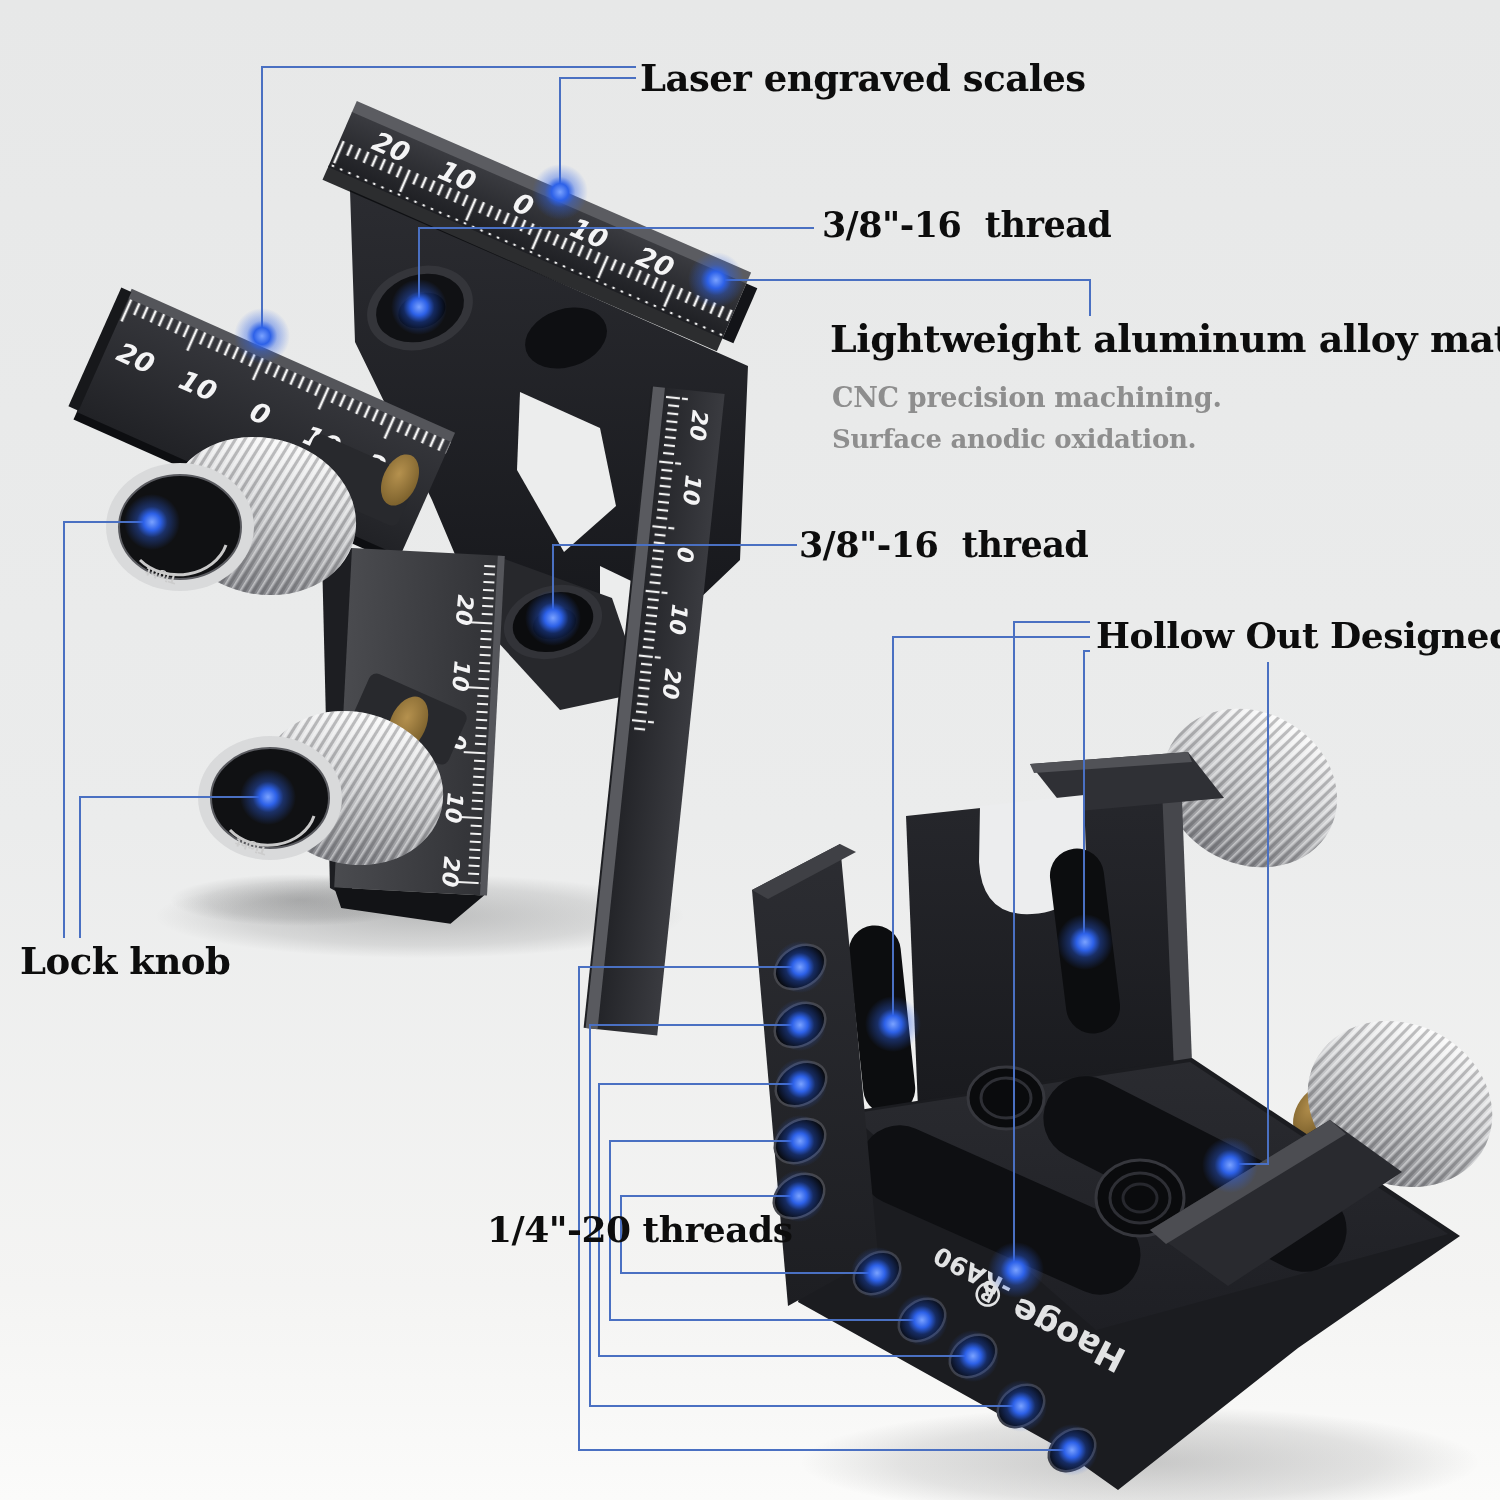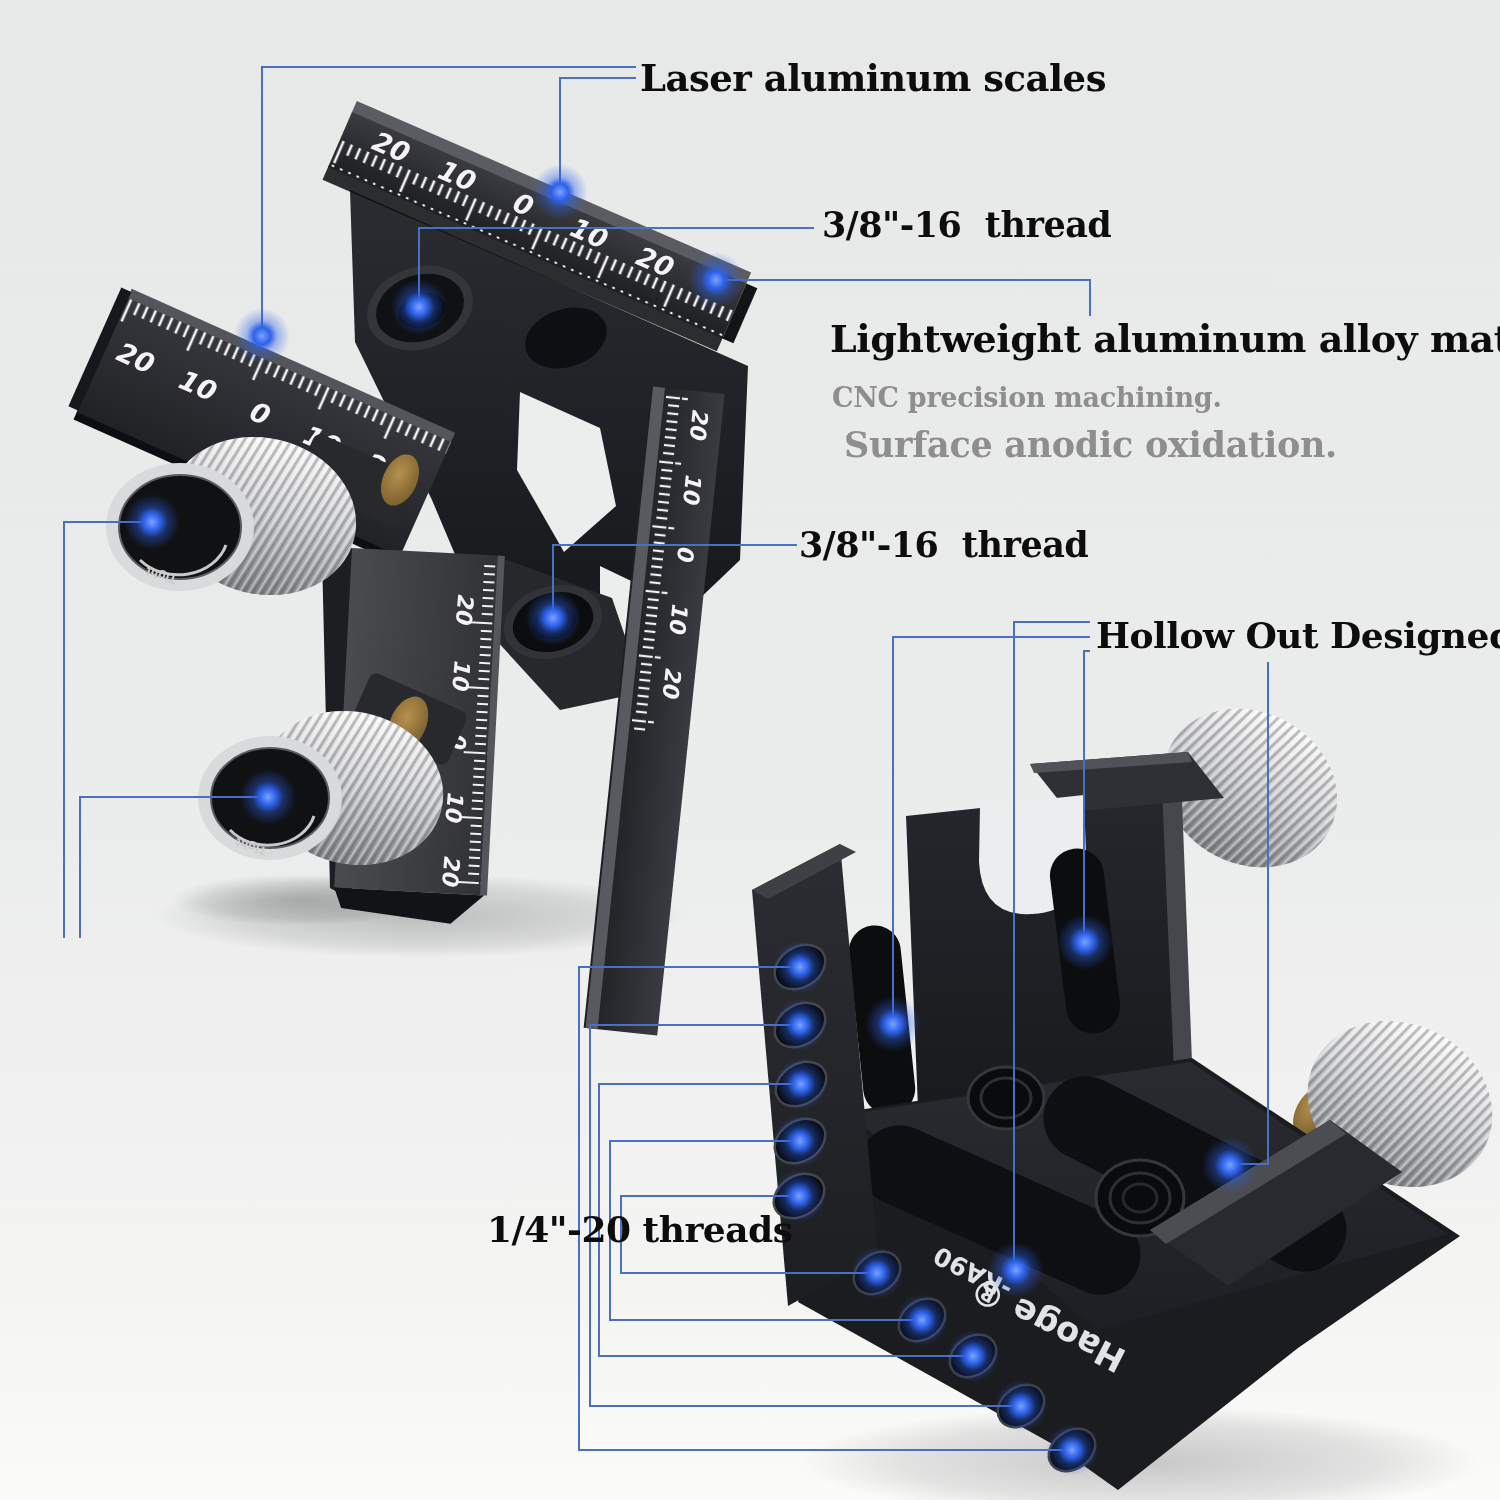--- a/index.html
+++ b/index.html
@@ -285,22 +285,23 @@
   <circle cx="800" cy="1141" r="26"></circle>
   <circle cx="799" cy="1196" r="26"></circle>
   <circle cx="877" cy="1273" r="26"></circle>
   <circle cx="922" cy="1320" r="26"></circle>
   <circle cx="973" cy="1356" r="26"></circle>
   <circle cx="1021" cy="1406" r="26"></circle>
   <circle cx="1072" cy="1450" r="26"></circle>
 </g>
 </svg>
 
-<div class="lbl" style="left:640px;top:56px;font-size:37px;">Laser aluminum scales</div>
+<div class="lbl" style="left:640px;top:56px;font-size:37px;">Laser engraved scales</div>
 <div class="lbl" style="left:822px;top:204px;font-size:35px;">3/8"-16  thread</div>
 <div class="lbl" style="left:830px;top:316px;font-size:38px;">Lightweight aluminum alloy material</div>
 <div class="sub" style="left:832px;top:382px;font-size:27px;">CNC precision machining.</div>
-<div class="sub" style="left:832px;top:424px;font-size:35px;margin-left:12px;">Surface anodic oxidation.</div>
+<div class="sub" style="left:832px;top:424px;font-size:26px;">Surface anodic oxidation.</div>
 <div class="lbl" style="left:799px;top:524px;font-size:35px;">3/8"-16  thread</div>
 <div class="lbl" style="left:1096px;top:614px;font-size:36px;">Hollow Out Designed</div>
+<div class="lbl" style="left:20px;top:939px;font-size:37px;">Lock knob</div>
 <div class="lbl" style="left:487px;top:1208px;font-size:36px;">1/4"-20 threads</div>
 
 </div>
 
 </body></html>

